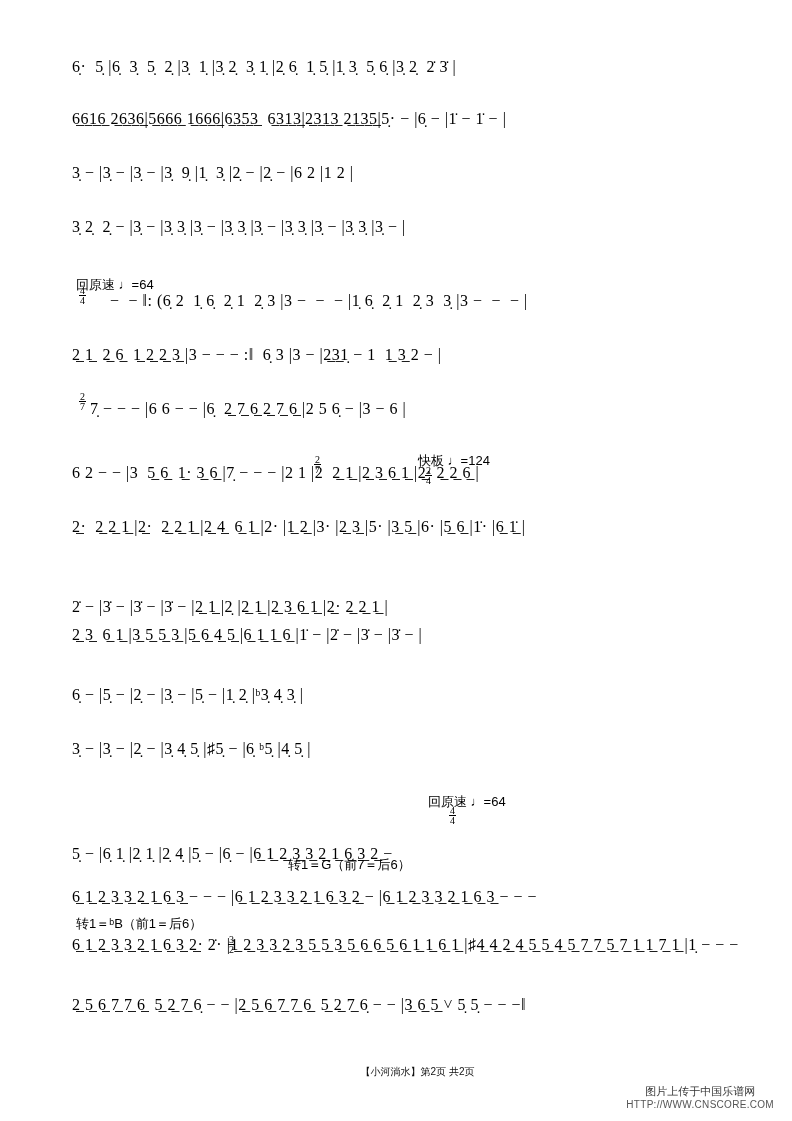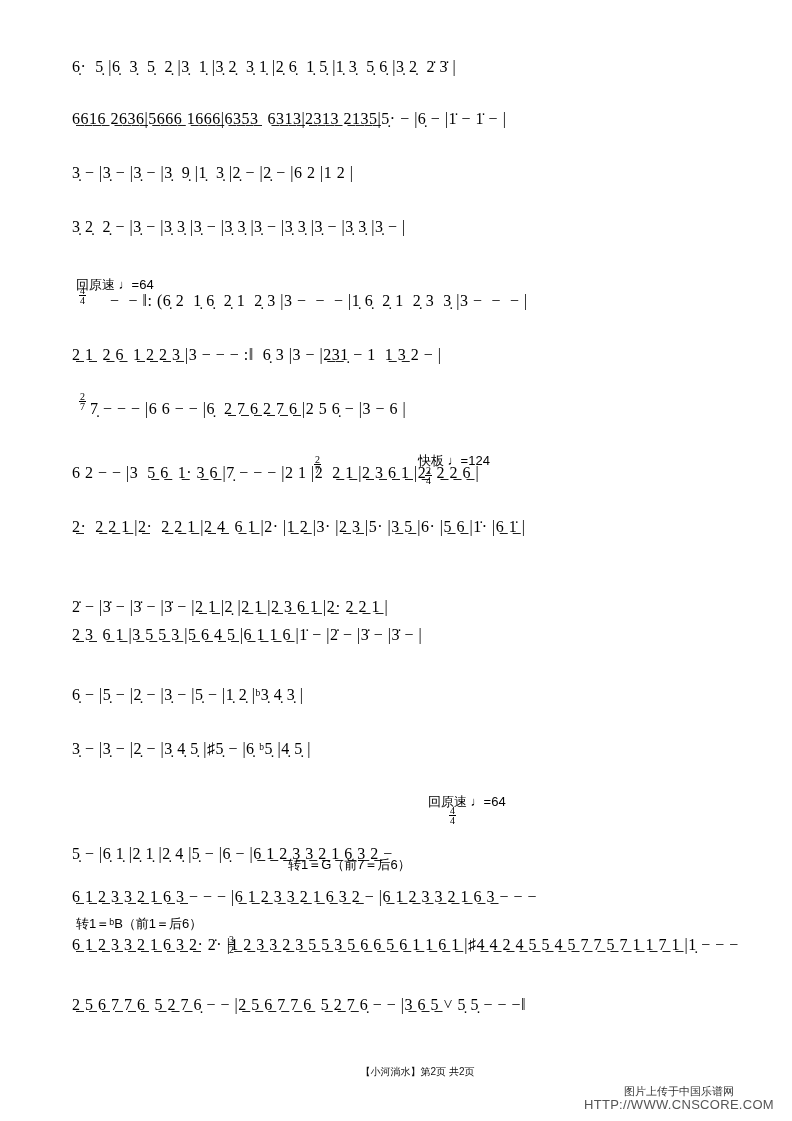--- a/index.html
+++ b/index.html
@@ -59,21 +59,21 @@
   .watermark{
     position:absolute;
     right:18px;
     bottom:10px;
     text-align:center;
     font-size:11px;
     font-family:"Liberation Sans", sans-serif;
     color:#333;
     line-height:13px;
   }
-  .watermark .url{font-size:13px;color:#555;letter-spacing:0.3px;}
+  .watermark .url{font-size:10px;color:#555;letter-spacing:0.3px;}
 </style>
 </head>
 <body>
 
 <div class="sheet">
 
   <div class="system" style="top:52px;">
       <span class="notes">6̣·  5̣ |6̣  3̣  5̣  2̣ |3̣  1̣ |3̣ 2̣  3̣ 1̣ |2̣ 6̣  1̣ 5̣ |1̣ 3̣  5̣ 6̣ |3̣ 2̣  2̇ 3̇ |</span>
     </div>
   <div class="system" style="top:104px;">

